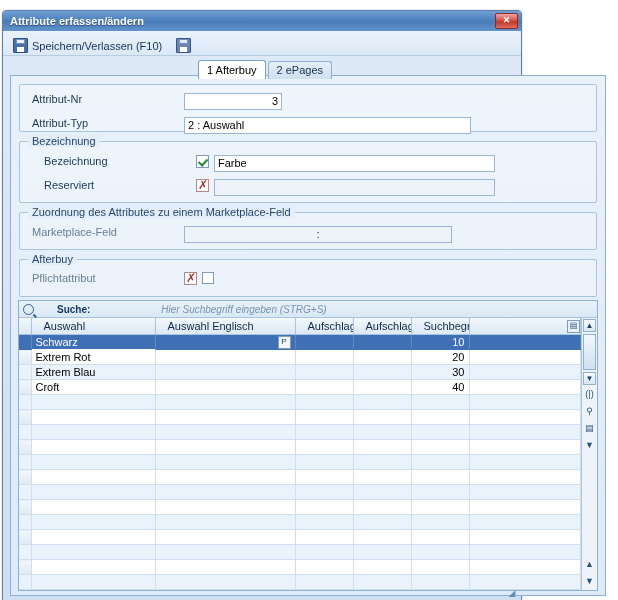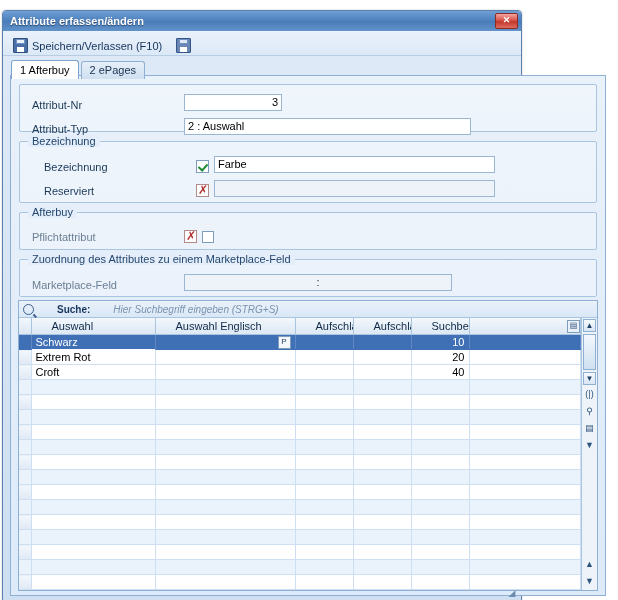--- a/index.html
+++ b/index.html
@@ -133,20 +133,21 @@
   }
 
   
   .tabstrip {
     height: 19px;
     margin: 4px 0 0 8px;
     display: flex;
     align-items: flex-end;
     position: relative;
     z-index: 3;
+    justify-content: center;
   }
   .tab {
     height: 17px;
     line-height: 17px;
     padding: 0 8px;
     font-size: 11px;
     border: 1px solid #8fb0d3;
     border-bottom: none;
     border-radius: 3px 3px 0 0;
     background: linear-gradient(180deg, #e6eff9 0%, #cfe0f1 100%);
@@ -190,21 +191,21 @@
     left: 8px;
     background: #e4eefa;
     padding: 0 4px;
     font-size: 11px;
     color: #24476f;
   }
   .group-body { padding: 10px 10px 9px 12px; }
 
   .row {
     display: flex;
-    align-items: flex-end;
+    align-items: flex-start;
     height: 18px;
     margin-bottom: 6px;
   }
   .row:last-child { margin-bottom: 0; }
   .lbl {
     width: 152px;
     font-size: 11px;
     color: #1b3857;
     flex: none;
   }
@@ -300,21 +301,21 @@
   }
   .mag::after {
     content: "";
     position: absolute;
     right: -4px; bottom: -3px;
     width: 4px; height: 1.5px;
     background: #3b5f8c;
     transform: rotate(45deg);
   }
   .search-label { color: #17365d; font-weight: bold; }
-  .search-hint { color: #7b93ad; font-style: italic; }
+  .search-hint { color: #7b93ad; font-style: italic; margin-left: 48px; }
 
   .gridarea {
     position: absolute;
     left: 0; top: 17px; right: 0; bottom: 0;
     display: flex;
   }
   .gridscroll {
     flex: 1;
     overflow: hidden;
     position: relative;
@@ -326,21 +327,21 @@
     font-size: 11px;
   }
   table.grid th {
     height: 16px;
     background: linear-gradient(180deg, #f2f7fc 0%, #dce8f4 100%);
     border-right: 1px solid #a9c4df;
     border-bottom: 1px solid #a9c4df;
     font-weight: normal;
     font-size: 11px;
     text-align: left;
-    padding: 0 20px;
+    padding: 0 12px;
     color: #102a47;
     white-space: nowrap;
     overflow: hidden;
   }
   table.grid td {
     height: 14px;
     border-right: 1px solid #cddff0;
     border-bottom: 1px solid #cddff0;
     padding: 0 4px;
     white-space: nowrap;
@@ -494,36 +495,36 @@
         </div>
         <div class="row">
           <div class="lbl">Reserviert</div>
           <span class="chk-red"></span>
           <input class="txt ro" style="width: 281px;" value="">
         </div>
       </div>
     </div>
 
     <div class="group" style="height:38px;">
+      <div class="legend">Zuordnung des Attributes zu einem Marketplace-Feld</div>
+      <div class="group-body" style="padding-top:13px;">
+        <div class="row">
+          <div class="lbl dim">Marketplace-Feld</div>
+          <input class="txt ro" style="width: 268px; text-align: center;" value=":">
+        </div>
+      </div>
+    </div>
+
+    <div class="group" style="height:38px;">
       <div class="legend">Afterbuy</div>
       <div class="group-body" style="padding-top:12px;">
         <div class="row">
           <div class="lbl dim">Pflichtattribut</div>
           <span class="chk-red"></span>
           <span class="chk-plain"></span>
-        </div>
-      </div>
-    </div>
-
-    <div class="group" style="height:38px;">
-      <div class="legend">Zuordnung des Attributes zu einem Marketplace-Feld</div>
-      <div class="group-body" style="padding-top:13px;">
-        <div class="row">
-          <div class="lbl dim">Marketplace-Feld</div>
-          <input class="txt ro" style="width: 268px; text-align: center;" value=":">
         </div>
       </div>
     </div>
   </div>
 
   <div class="gridpanel">
     <div class="searchbar">
       <span class="mag"></span>
       <span class="search-label">Suche:</span>
       <span class="search-hint">Hier Suchbegriff eingeben (STRG+S)</span>
@@ -568,20 +569,29 @@
             </tr>
             <tr>
               <td class="rowmark"></td>
               <td>Extrem Rot</td>
               <td></td>
               <td class="num"></td>
               <td class="num"></td>
               <td class="num">20</td>
               <td></td>
             </tr>
+            <tr class="alt">
+              <td class="rowmark"></td>
+              <td>Extrem Blau</td>
+              <td></td>
+              <td class="num"></td>
+              <td class="num"></td>
+              <td class="num">30</td>
+              <td></td>
+            </tr>
             <tr>
               <td class="rowmark"></td>
               <td>Croft</td>
               <td></td>
               <td class="num"></td>
               <td class="num"></td>
               <td class="num">40</td>
               <td></td>
             </tr>
             <tr class="alt">

